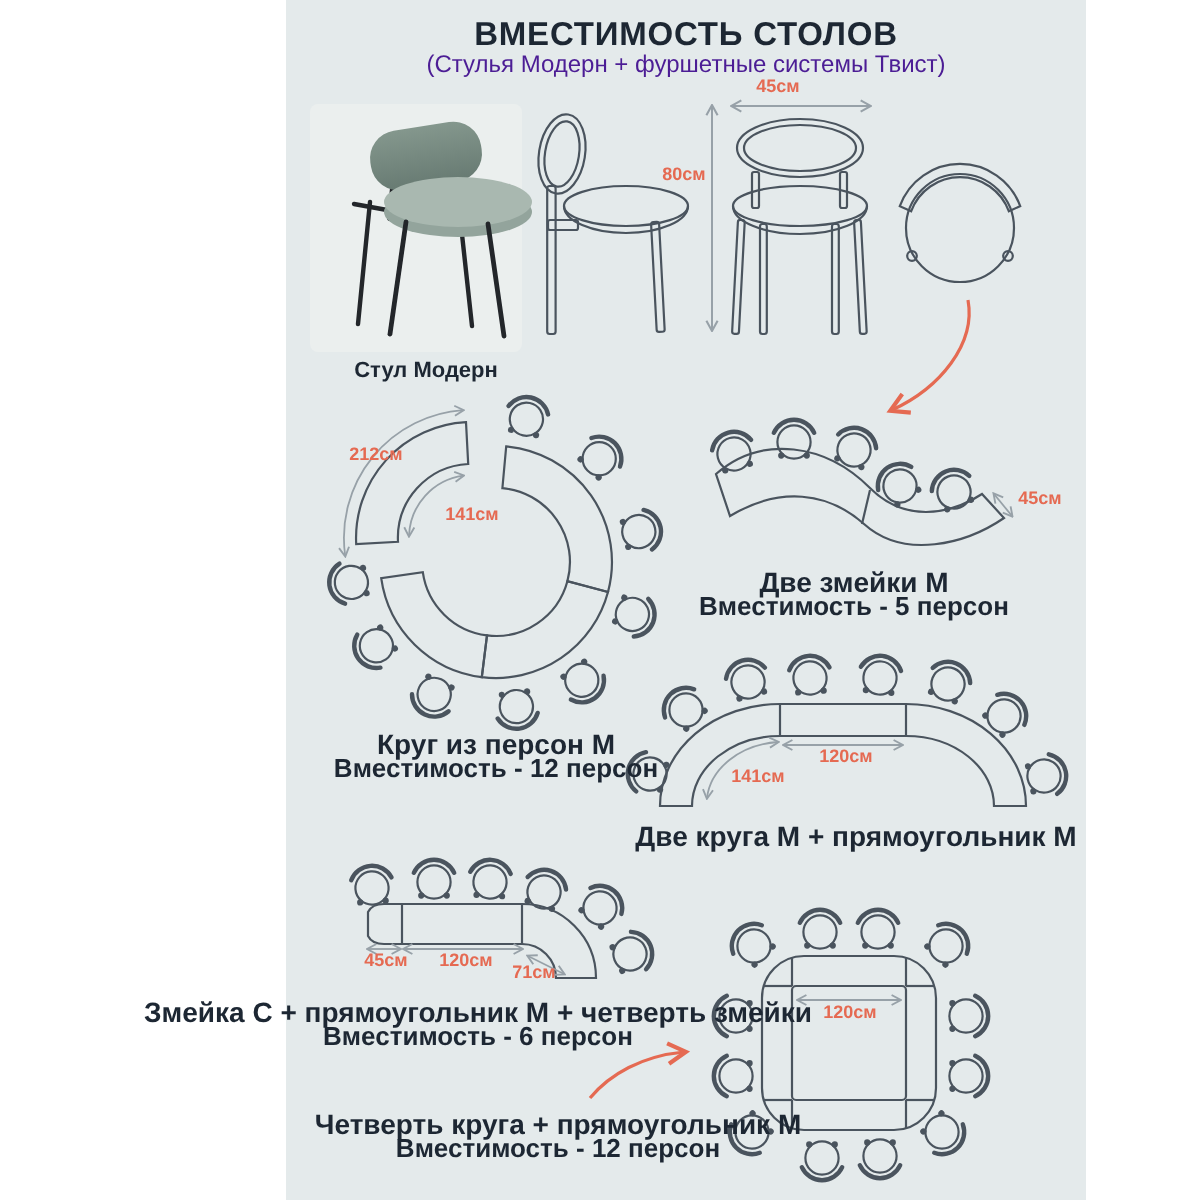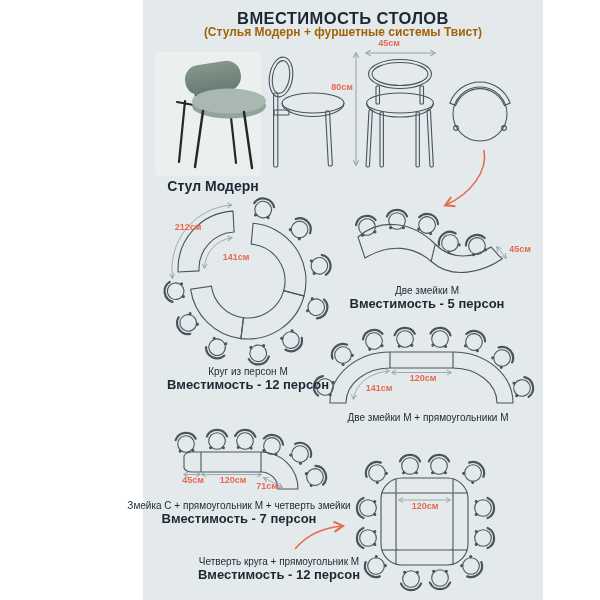--- a/index.html
+++ b/index.html
@@ -9,24 +9,24 @@
     -webkit-font-smoothing:antialiased;
   }
   .canvas{
     position:absolute;left:111px;top:0;width:400px;height:600px;
     background:#e4eaeb;
     margin-left:32px;
   }
   .canvas svg{position:absolute;left:0;top:0;}
   .lbl{position:absolute;transform:translate(-50%,-50%);white-space:nowrap;line-height:1.15;}
   .title{font-size:16.5px;font-weight:700;color:#1d2733;letter-spacing:.4px;}
-  .subtitle{font-size:12px;font-weight:700;color:#a16207;}
-  .chair-name{font-size:14px;font-weight:700;color:#1d2733;}
+  .subtitle{font-size:12px;font-weight:400;color:#4c1d95;}
+  .chair-name{font-size:11px;font-weight:700;color:#1d2733;}
   .dim{font-size:9px;font-weight:700;color:#e56a52;}
-  .cap-name{font-size:10px;font-weight:400;color:#1d2733;}
+  .cap-name{font-size:14px;font-weight:700;color:#1d2733;}
   .cap-qty{font-size:13px;font-weight:700;color:#1d2733;}
 </style>
 </head>
 <body>
 
 <div class="canvas">
 
   <svg width="400" height="600" viewBox="0 0 400 600">
     <defs>
       <linearGradient id="bgrad" x1="0" y1="0" x2="0" y2="1">
@@ -199,25 +199,25 @@
   <div class="lbl dim" style="left:93px;top:257px;">141см</div>
   <div class="lbl cap-name" style="left:105px;top:372px;">Круг из персон М</div>
   <div class="lbl cap-qty" style="left:105px;top:385px;">Вместимость - 12 персон</div>
 
   <div class="lbl dim" style="left:377px;top:249px;">45см</div>
   <div class="lbl cap-name" style="left:284px;top:291px;">Две змейки М</div>
   <div class="lbl cap-qty" style="left:284px;top:304px;">Вместимость - 5 персон</div>
 
   <div class="lbl dim" style="left:280px;top:378px;">120см</div>
   <div class="lbl dim" style="left:236px;top:388px;">141см</div>
-  <div class="lbl cap-name" style="left:285px;top:418px;">Две змейки М + прямоугольники М</div>
+  <div class="lbl cap-name" style="left:285px;top:418px;">Две круга М + прямоугольник М</div>
 
   <div class="lbl dim" style="left:50px;top:480px;">45см</div>
   <div class="lbl dim" style="left:90px;top:480px;">120см</div>
   <div class="lbl dim" style="left:124px;top:486px;">71см</div>
   <div class="lbl cap-name" style="left:96px;top:506px;">Змейка С + прямоугольник М + четверть змейки</div>
-  <div class="lbl cap-qty" style="left:96px;top:519px;">Вместимость - 7 персон</div>
+  <div class="lbl cap-qty" style="left:96px;top:519px;">Вместимость - 6 персон</div>
 
   <div class="lbl dim" style="left:282px;top:506px;">120см</div>
   <div class="lbl cap-name" style="left:136px;top:562px;">Четверть круга + прямоугольник М</div>
   <div class="lbl cap-qty" style="left:136px;top:575px;">Вместимость - 12 персон</div>
 
 </div>
 
 </body></html>

